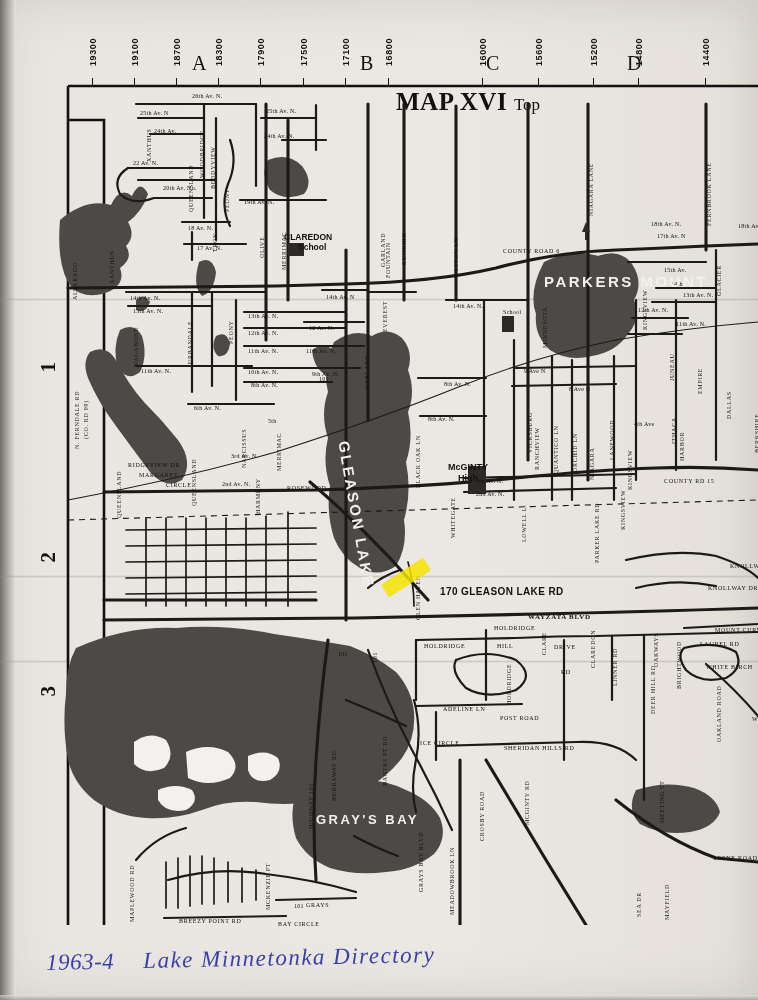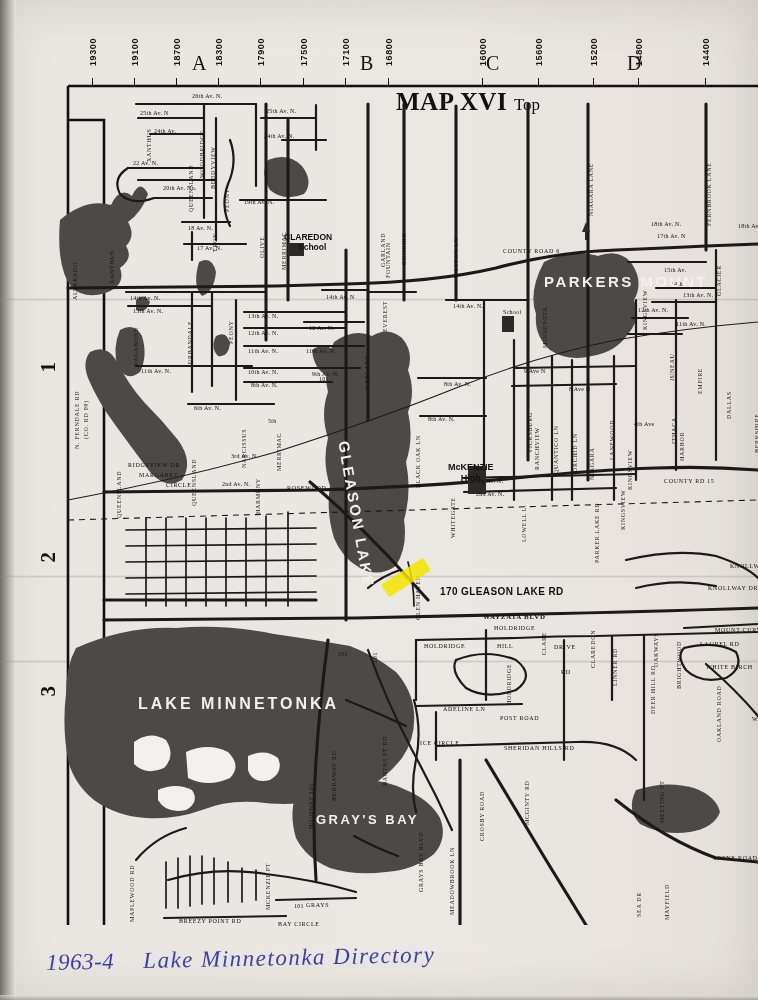--- a/index.html
+++ b/index.html
@@ -67,21 +67,21 @@
   .rail{stroke:#1b1a18;stroke-width:1.1;fill:none;}
 
   
   .lbl{
     position:absolute;
     font-family:"Liberation Serif",serif;
     color:#14120f;white-space:nowrap;
     letter-spacing:.3px;
   }
   .lbl.s  {font-size:6px;}
-  .lbl.m  {font-size:7px;}
+  .lbl.m  {font-size:7px;margin-left:45px;}
   .lbl.caps{text-transform:uppercase;letter-spacing:.7px;}
   .lbl.bold{font-weight:bold;}
   .vert180{writing-mode:vertical-rl;transform:rotate(180deg);}
 
   .lakename{
     position:absolute;color:#f2f0ec;font-family:"Liberation Sans",sans-serif;
     font-weight:bold;letter-spacing:2.5px;white-space:nowrap;
   }
   #gleason-name{font-size:15px;}
   #parkers-name{font-size:15px;text-align:center;line-height:19px;}
@@ -534,32 +534,29 @@
         <div class="lbl s caps vert180" style="left: 113px; top: 860px; height: 62px;">MAPLEWOOD RD</div>
         <div class="lbl s caps vert180" style="left: 356px; top: 645px; height: 18px;">101</div>
       </div>
 
     <div class="lakename" id="gleason-name" style="left:332px;top:440px;writing-mode:vertical-rl;transform:rotate(-10deg);">GLEASON LAKE</div>
 
     <div class="lakename" id="parkers-name" style="left:528px;top:272px;">
       <div>PARKERS MOUNT</div>
     </div>
 
-    <div class="lakename" id="minnetonka-name" style="left:122px;top:692px;">
-      <div>LAKE MINNETONKA</div>
-    </div>
 
     <div class="lakename" id="grays-name" style="left:300px;top:812px;">GRAY'S BAY</div>
 
     <div id="school-oakwood" style="left:268px;top:232px;">
       <span>CLAREDON</span><br>
       <span style="margin-left:14px">School</span>
     </div>
     <div id="wayzata-high">
-      <span>McKENZIE</span><br>
+      <span>McGINTY</span><br>
       <span>High</span>
     </div>
 
     <div id="highlight-170"></div>
     <div id="addr-170">170 GLEASON LAKE RD</div>
 
   </div>
 
   <div id="caption">
     <span class="num">1963-4</span>

